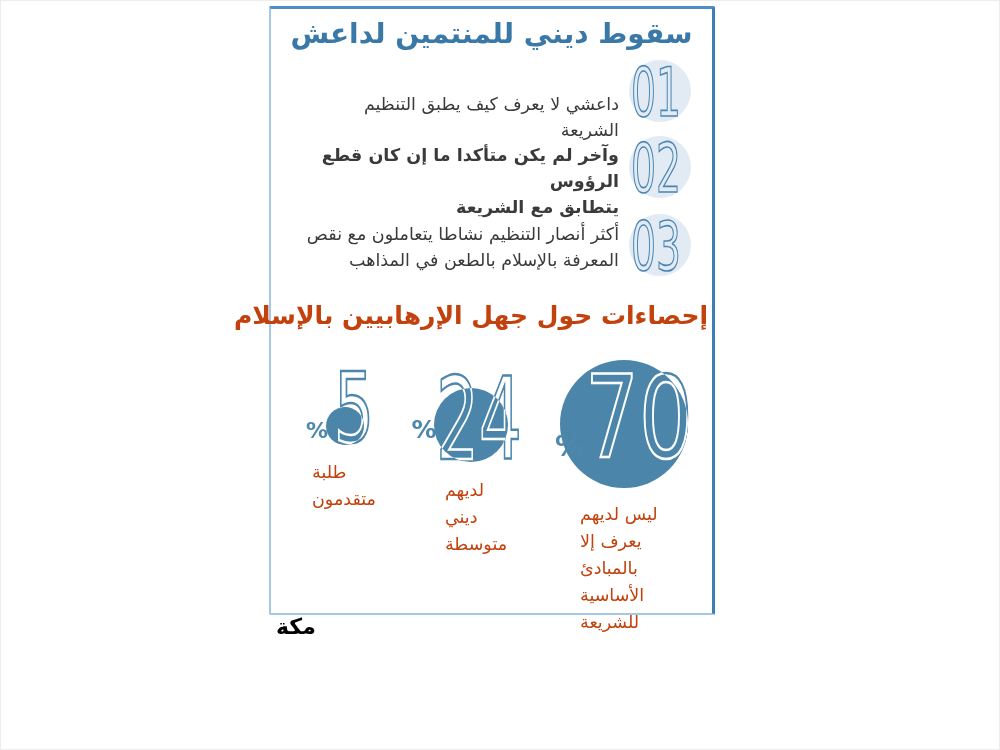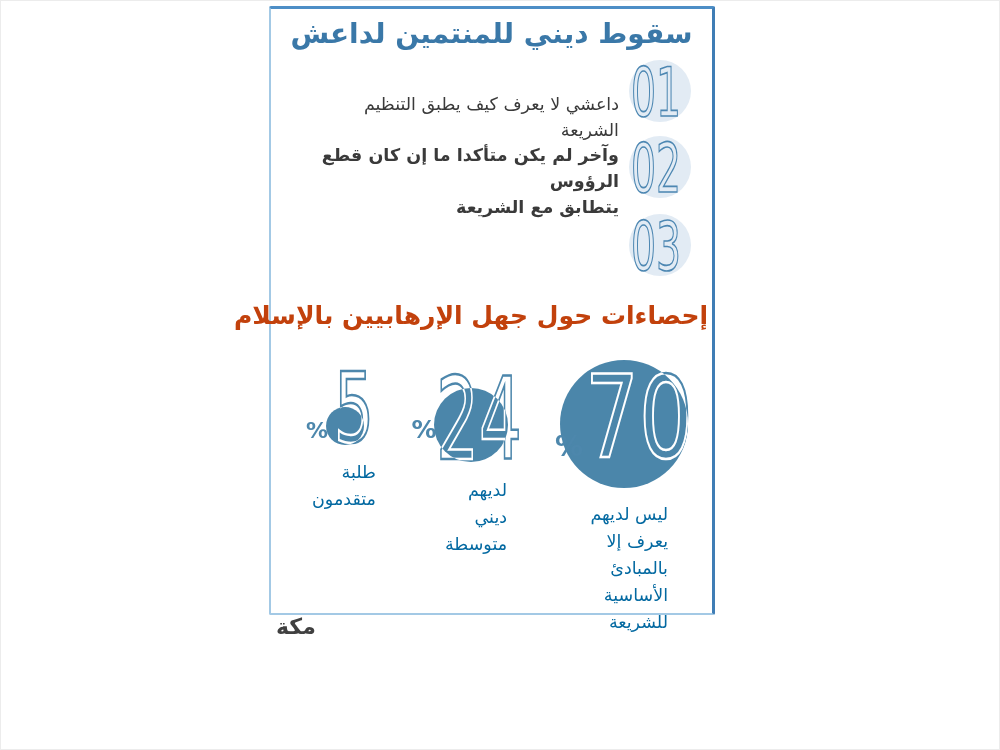--- a/index.html
+++ b/index.html
@@ -42,29 +42,29 @@
   .svg-70{left:272px;top:345px;}
   .svg-24{left:137px;top:351px;}
   .svg-5{left:30px;top:357px;}
   .digit-stroke{
     fill:none;stroke-width:2.5px;font-family:"DejaVu Sans",sans-serif;
   }
   .stroke-blue{stroke:#4d87ac;}
   .stroke-white{stroke:#ffffff;}
   .pct{fill:#4d87ac;font-family:"DejaVu Sans",sans-serif;font-weight:bold;}
   .stat-label{
-    position:absolute;transform:translateX(-50%);direction:rtl;text-align:right;
-    font-size:17.5px;line-height:27px;color:#0369a1;white-space:pre-line;
+    position:absolute;transform:translateX(-50%);direction:rtl;text-align:left;
+    font-size:17.5px;line-height:27px;color:#c2410c;white-space:pre-line;
   }
   .label-70{left:353px;top:492px;}
   .label-24{left:205px;top:468px;}
   .label-5{left:73px;top:450px;}
   .logo{
     position:absolute;left:275px;top:613px;font-size:22px;font-weight:bold;
-    color:#404040;direction:rtl;
+    color:#000000;direction:rtl;
   }
 </style>
 </head>
 <body>
 
 <div class="screen">
   <div class="card">
 
     <div class="card-title">سقوط ديني للمنتمين لداعش</div>
 
@@ -75,20 +75,22 @@
       <text class="badge-digits" x="33" y="57" text-anchor="middle" textLength="50" lengthAdjust="spacingAndGlyphs">01</text>
     </svg>
 
     <div class="item-text item-text-2">وآخر لم يكن متأكدا ما إن كان قطع الرؤوس
 يتطابق مع الشريعة</div>
     <svg class="badge badge-2" viewBox="0 0 74 64">
       <circle cx="37" cy="32" r="31" fill="#e2ebf4"></circle>
       <text class="badge-digits" x="33" y="57" text-anchor="middle" textLength="50" lengthAdjust="spacingAndGlyphs">02</text>
     </svg>
 
+    <div class="item-text item-text-3">أكثر أنصار التنظيم نشاطا يتعاملون مع نقص
+المعرفة بالإسلام بالطعن في المذاهب</div>
     <svg class="badge badge-3" viewBox="0 0 74 64">
       <circle cx="37" cy="32" r="31" fill="#e2ebf4"></circle>
       <text class="badge-digits" x="33" y="57" text-anchor="middle" textLength="50" lengthAdjust="spacingAndGlyphs">03</text>
     </svg>
 
     <div class="stats-header">إحصاءات حول جهل الإرهابيين بالإسلام</div>
 
     <svg class="stat-svg svg-70" width="160" height="142" viewBox="0 0 160 142">
       <defs>
           <clipPath id="clip70">

